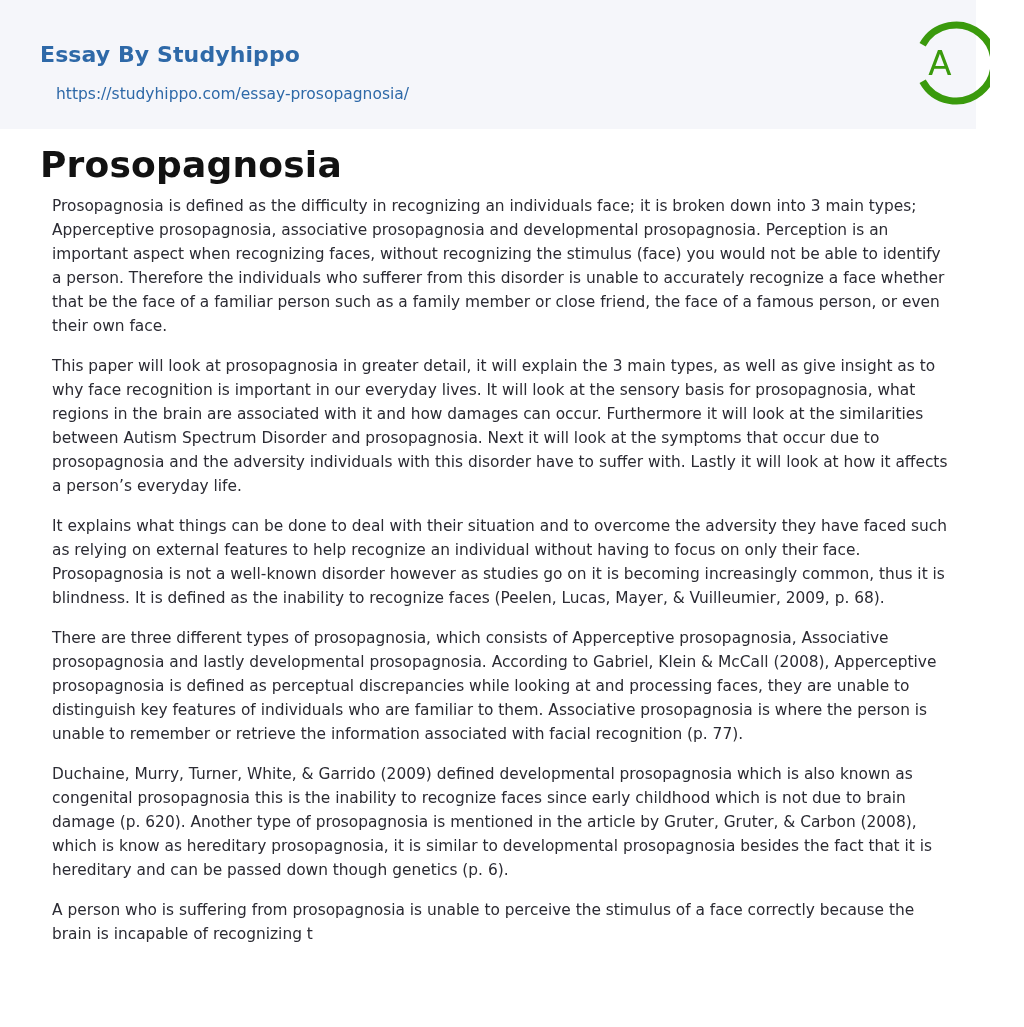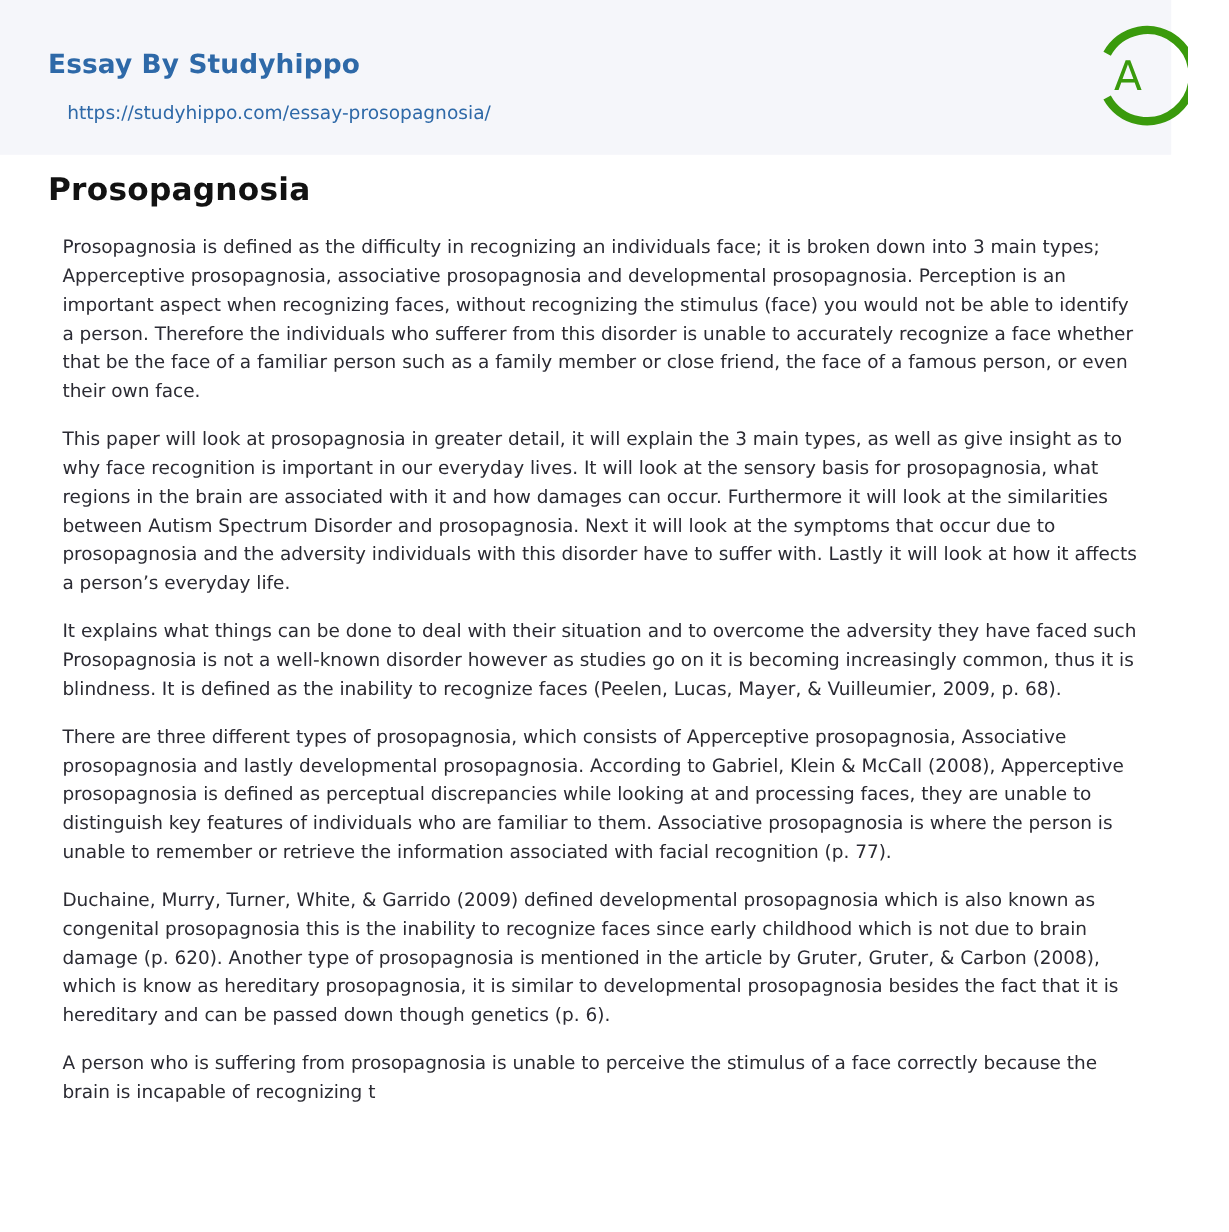--- a/index.html
+++ b/index.html
@@ -21,21 +21,21 @@
   .site-url {
     position: absolute; left: 56px; top: 85px;
     font-size: 15.5px; color: #2e69a8; white-space: nowrap;
     text-decoration: none;
   }
   .logo {
     position: absolute; left: 900px; top: 18px; width: 90px; height: 90px;
   }
   .page-title {
     position: absolute; left: 40px; top: 144px; margin: 0;
-    font-size: 26px; font-weight: bold; color: #121212;
+    font-size: 36px; font-weight: bold; color: #121212;
     letter-spacing: 0.2px; white-space: nowrap;
   }
   .article {
     position: absolute; left: 40px; top: 194px; width: 960px;
   }
   .para { margin: 0 0 16px 0; }
   .line {
     display: block; height: 24px; line-height: 24px;
     font-size: 15.4px; white-space: nowrap; color: #2b2b33; margin-left: 12px;
   }
@@ -68,20 +68,21 @@
   <p class="para">
     <span class="line">This paper will look at prosopagnosia in greater detail, it will explain the 3 main types, as well as give insight as to</span>
     <span class="line">why face recognition is important in our everyday lives. It will look at the sensory basis for prosopagnosia, what</span>
     <span class="line">regions in the brain are associated with it and how damages can occur. Furthermore it will look at the similarities</span>
     <span class="line">between Autism Spectrum Disorder and prosopagnosia. Next it will look at the symptoms that occur due to</span>
     <span class="line">prosopagnosia and the adversity individuals with this disorder have to suffer with. Lastly it will look at how it affects</span>
     <span class="line">a person’s everyday life.</span>
   </p>
   <p class="para">
     <span class="line">It explains what things can be done to deal with their situation and to overcome the adversity they have faced such</span>
+    <span class="line">as relying on external features to help recognize an individual without having to focus on only their face.</span>
     <span class="line">Prosopagnosia is not a well-known disorder however as studies go on it is becoming increasingly common, thus it is</span>
     <span class="line">blindness. It is defined as the inability to recognize faces (Peelen, Lucas, Mayer, &amp; Vuilleumier, 2009, p. 68).</span>
   </p>
   <p class="para">
     <span class="line">There are three different types of prosopagnosia, which consists of Apperceptive prosopagnosia, Associative</span>
     <span class="line">prosopagnosia and lastly developmental prosopagnosia. According to Gabriel, Klein &amp; McCall (2008), Apperceptive</span>
     <span class="line">prosopagnosia is defined as perceptual discrepancies while looking at and processing faces, they are unable to</span>
     <span class="line">distinguish key features of individuals who are familiar to them. Associative prosopagnosia is where the person is</span>
     <span class="line">unable to remember or retrieve the information associated with facial recognition (p. 77).</span>
   </p>

